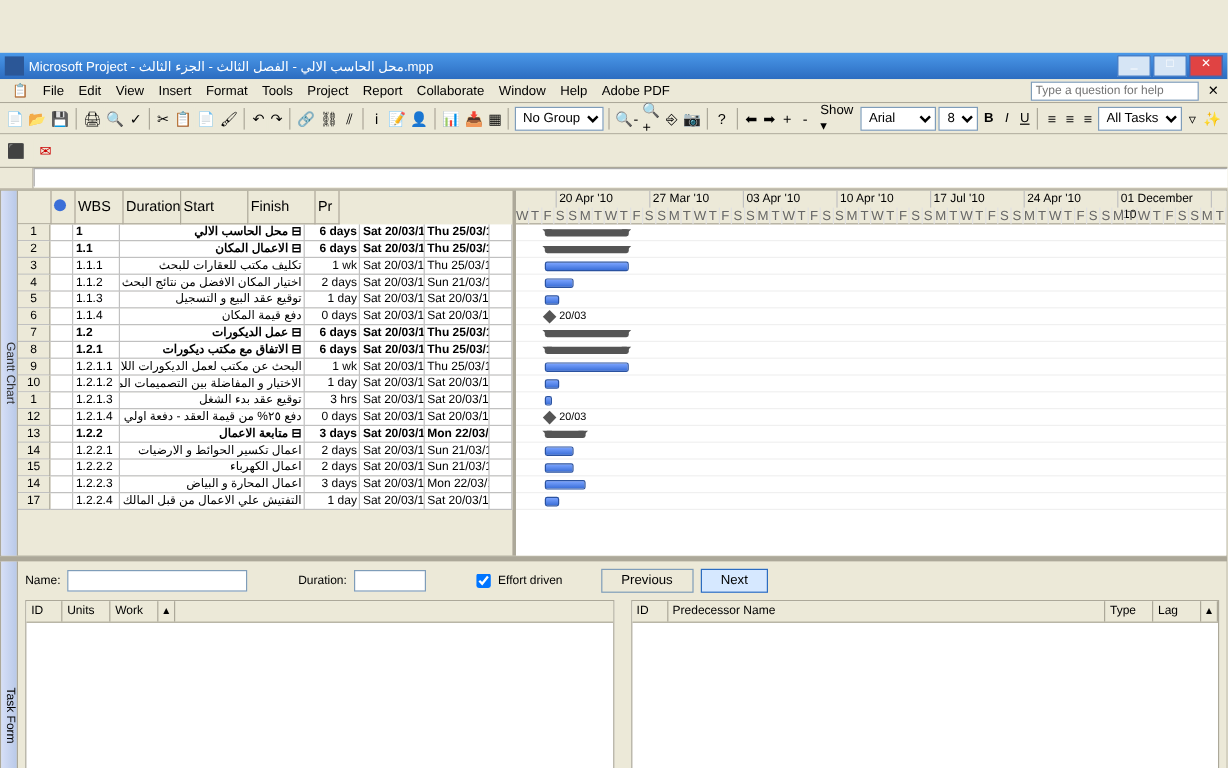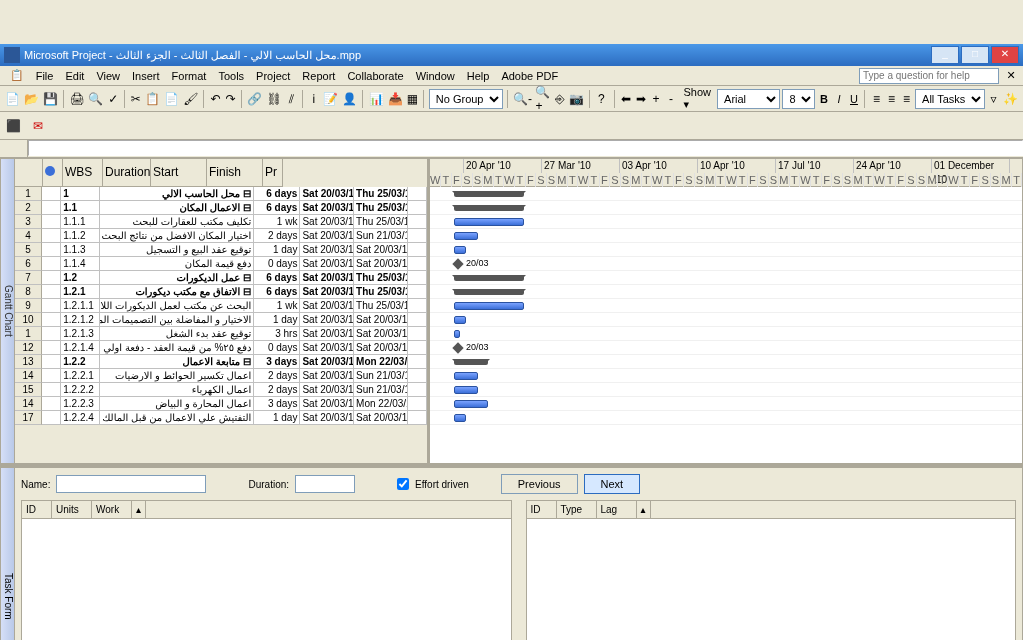--- a/index.html
+++ b/index.html
@@ -531,20 +531,21 @@
         <div class="tf-panel-head">
           <div style="width:30px">ID</div>
           <div style="width:40px">Units</div>
           <div style="width:40px">Work</div>
           <div style="width:14px">▴</div>
         </div>
       </div>
       <div class="tf-panel">
         <div class="tf-panel-head">
           <div style="width:30px">ID</div>
+          <div style="flex:1">Predecessor Name</div>
           <div style="width:40px">Type</div>
           <div style="width:40px">Lag</div>
           <div style="width:14px">▴</div>
         </div>
       </div>
     </div>
   </div>
 </div>
 
 </body></html>

